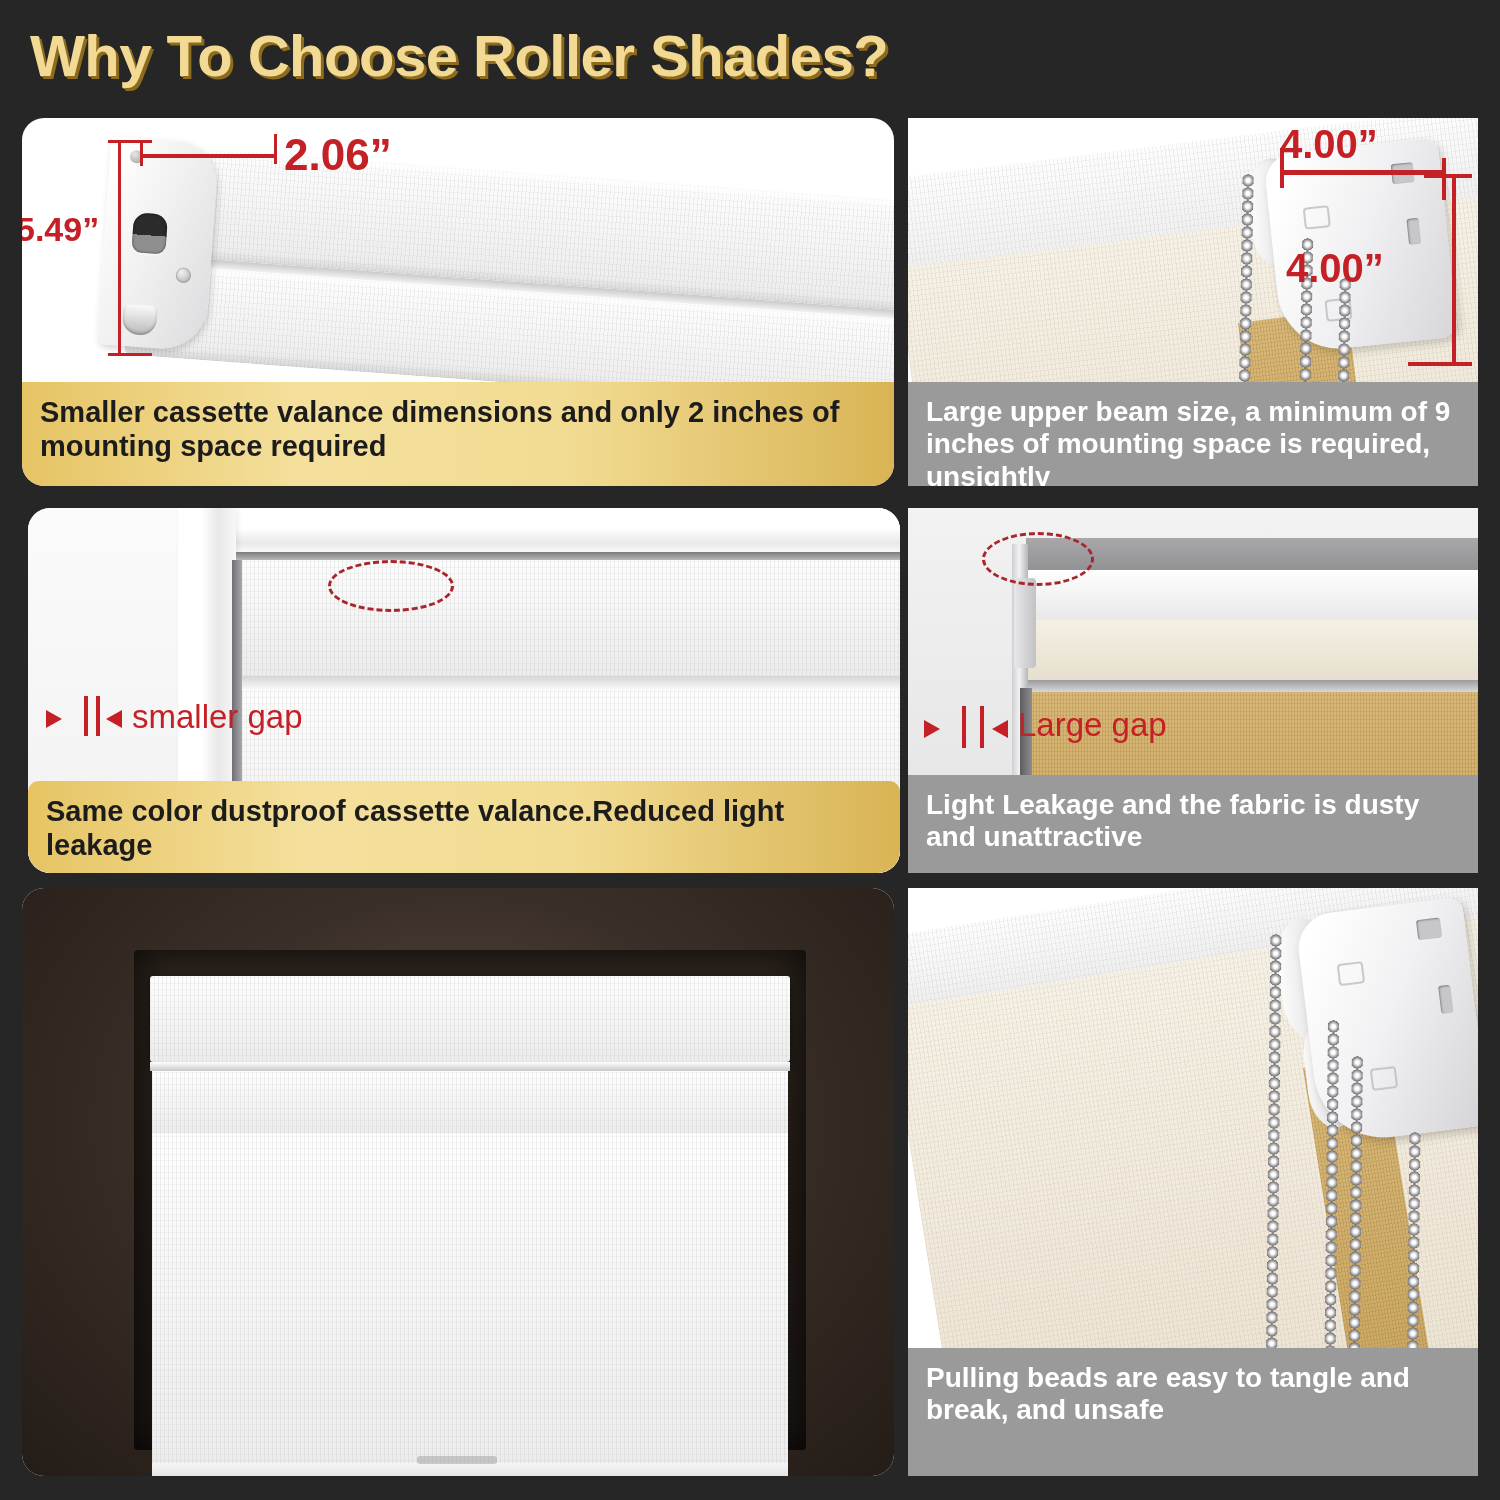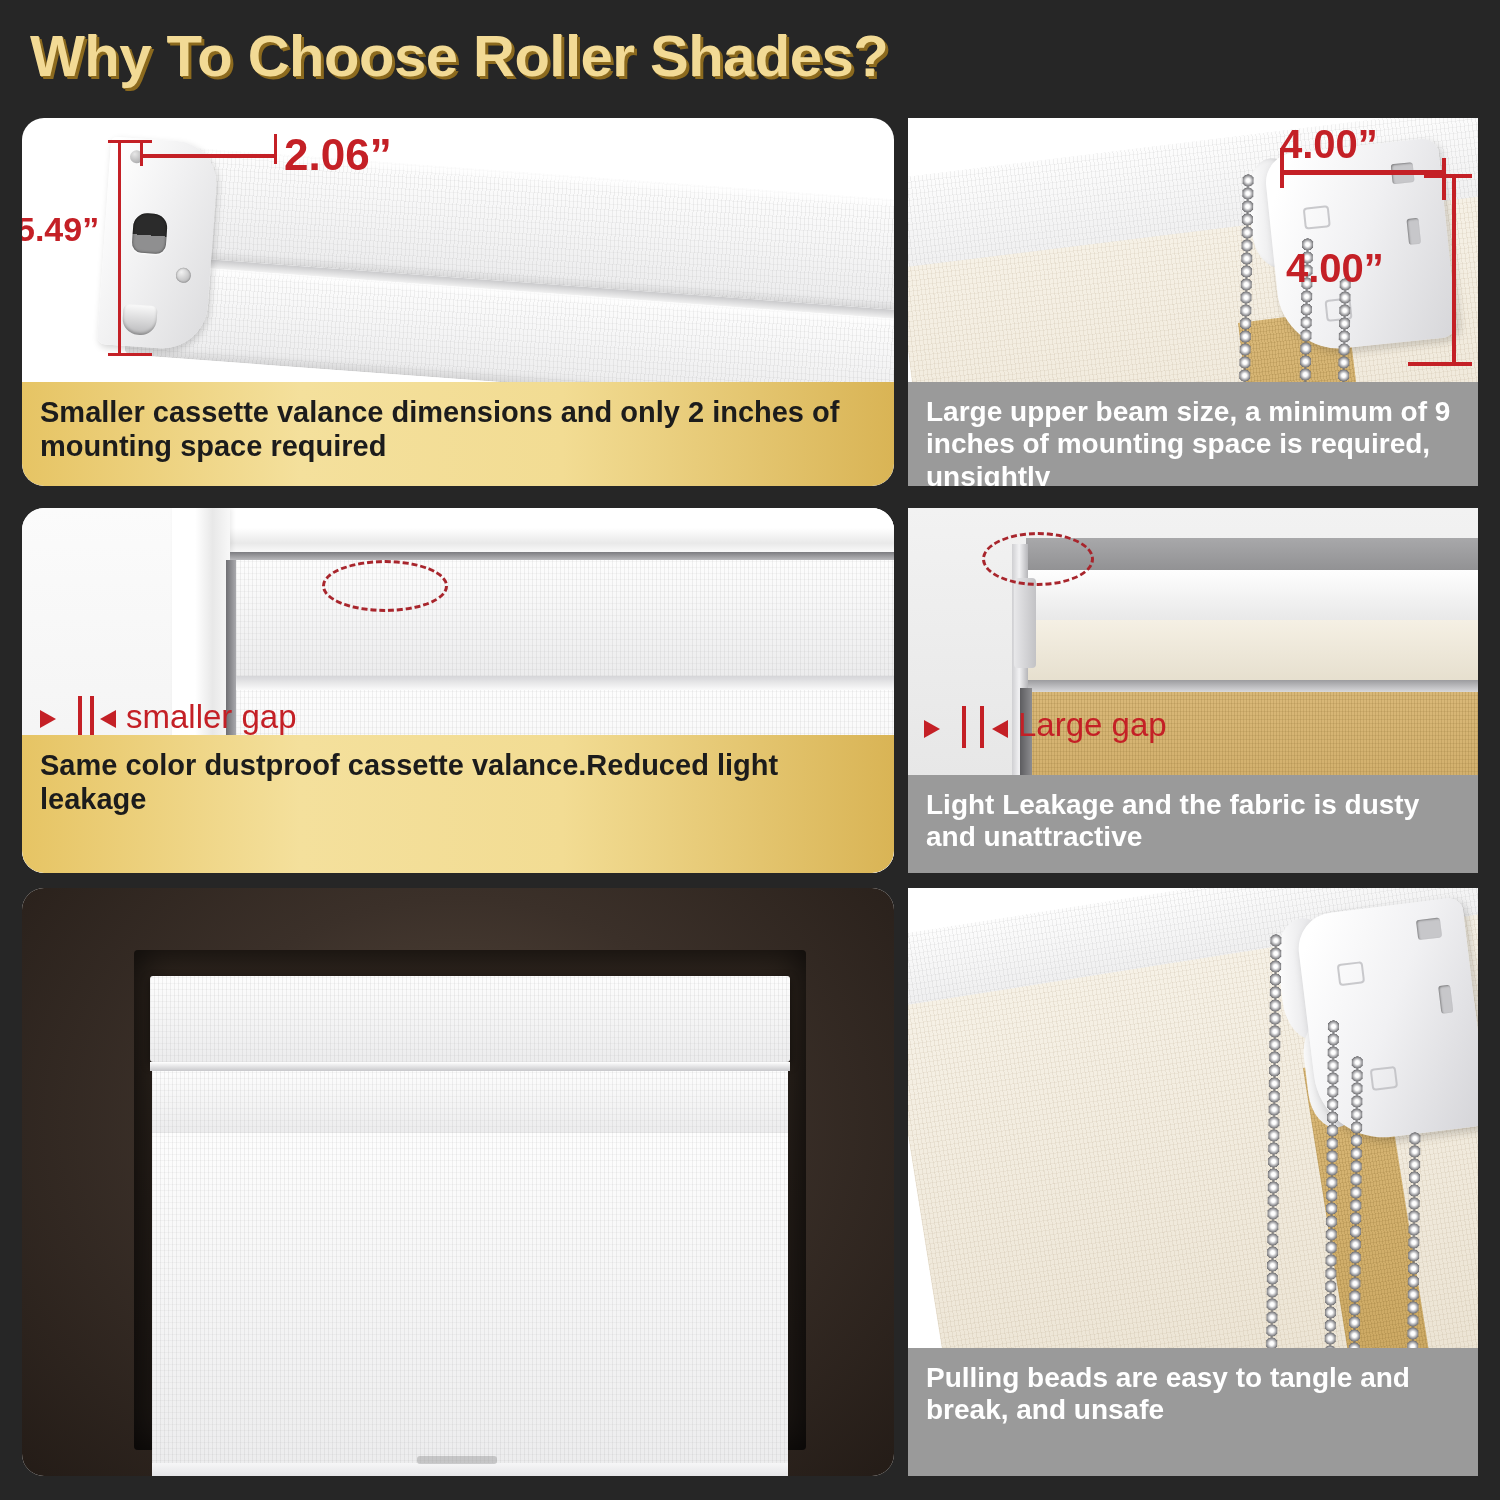--- a/index.html
+++ b/index.html
@@ -33,21 +33,21 @@
     position: absolute;
     overflow: hidden;
     background: #ffffff;
   }
   .panel.good  { border-radius: 22px; }
   .panel.bad   { border-radius: 0; }
 
   
   .p-tl { left: 22px;  top: 118px;  width: 872px; height: 368px; }
   .p-tr { left: 908px; top: 118px;  width: 570px; height: 368px; }
-  .p-ml { left: 22px;  top: 508px;  width: 872px; height: 365px; }
+  .p-ml { left: 28px;  top: 508px;  width: 872px; height: 365px; }
   .p-mr { left: 908px; top: 508px;  width: 570px; height: 365px; }
   .p-bl { left: 22px;  top: 888px;  width: 872px; height: 588px; }
   .p-br { left: 908px; top: 888px;  width: 570px; height: 588px; }
 
   .photo { position: absolute; inset: 0; }
 
   
   .caption {
     position: absolute;
     left: 0; right: 0; bottom: 0;
@@ -62,21 +62,21 @@
     border-bottom-right-radius: 22px;
     font-size: 29px;
   }
   .caption.gray {
     background: #9a9a9a;
     color: #ffffff;
     font-size: 28px;
   }
   .cap-tl { height: 104px; }
   .cap-tr { height: 104px; font-size: 27px; }
-  .cap-ml { height: 138px; }
+  .cap-ml { height: 92px; border-radius: 11px; }
   .cap-mr { height: 98px; }
   .cap-bl { height: 118px; }
   .cap-br { height: 128px; }
 
   
 
   
   .fabric-white {
     background:
       repeating-linear-gradient(90deg, rgba(150,150,150,.13) 0 1px, rgba(255,255,255,0) 1px 4px),

